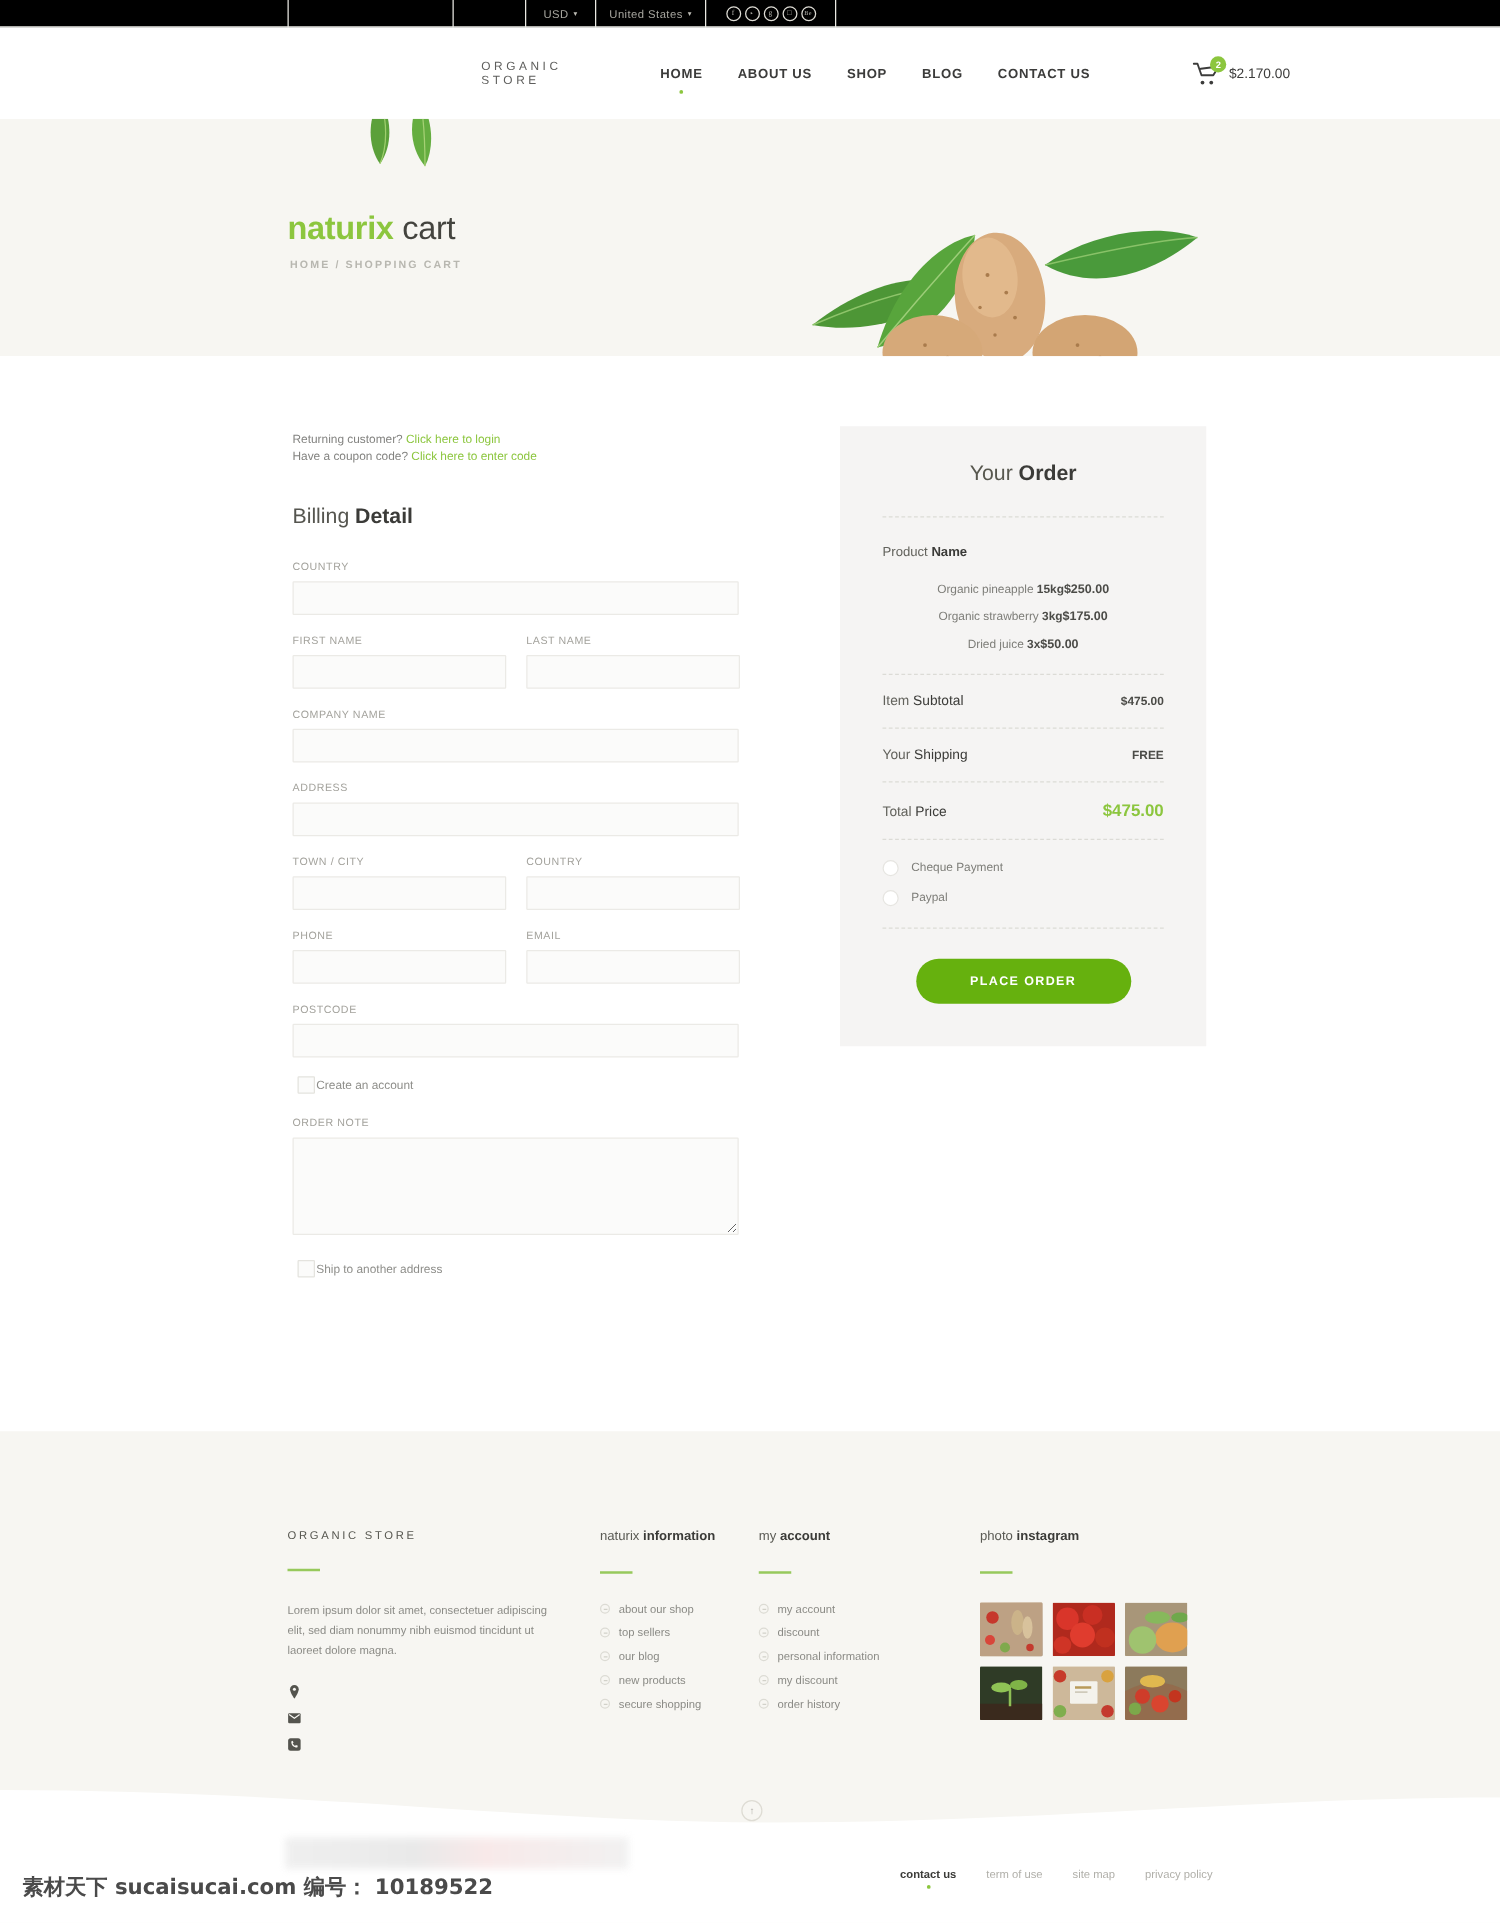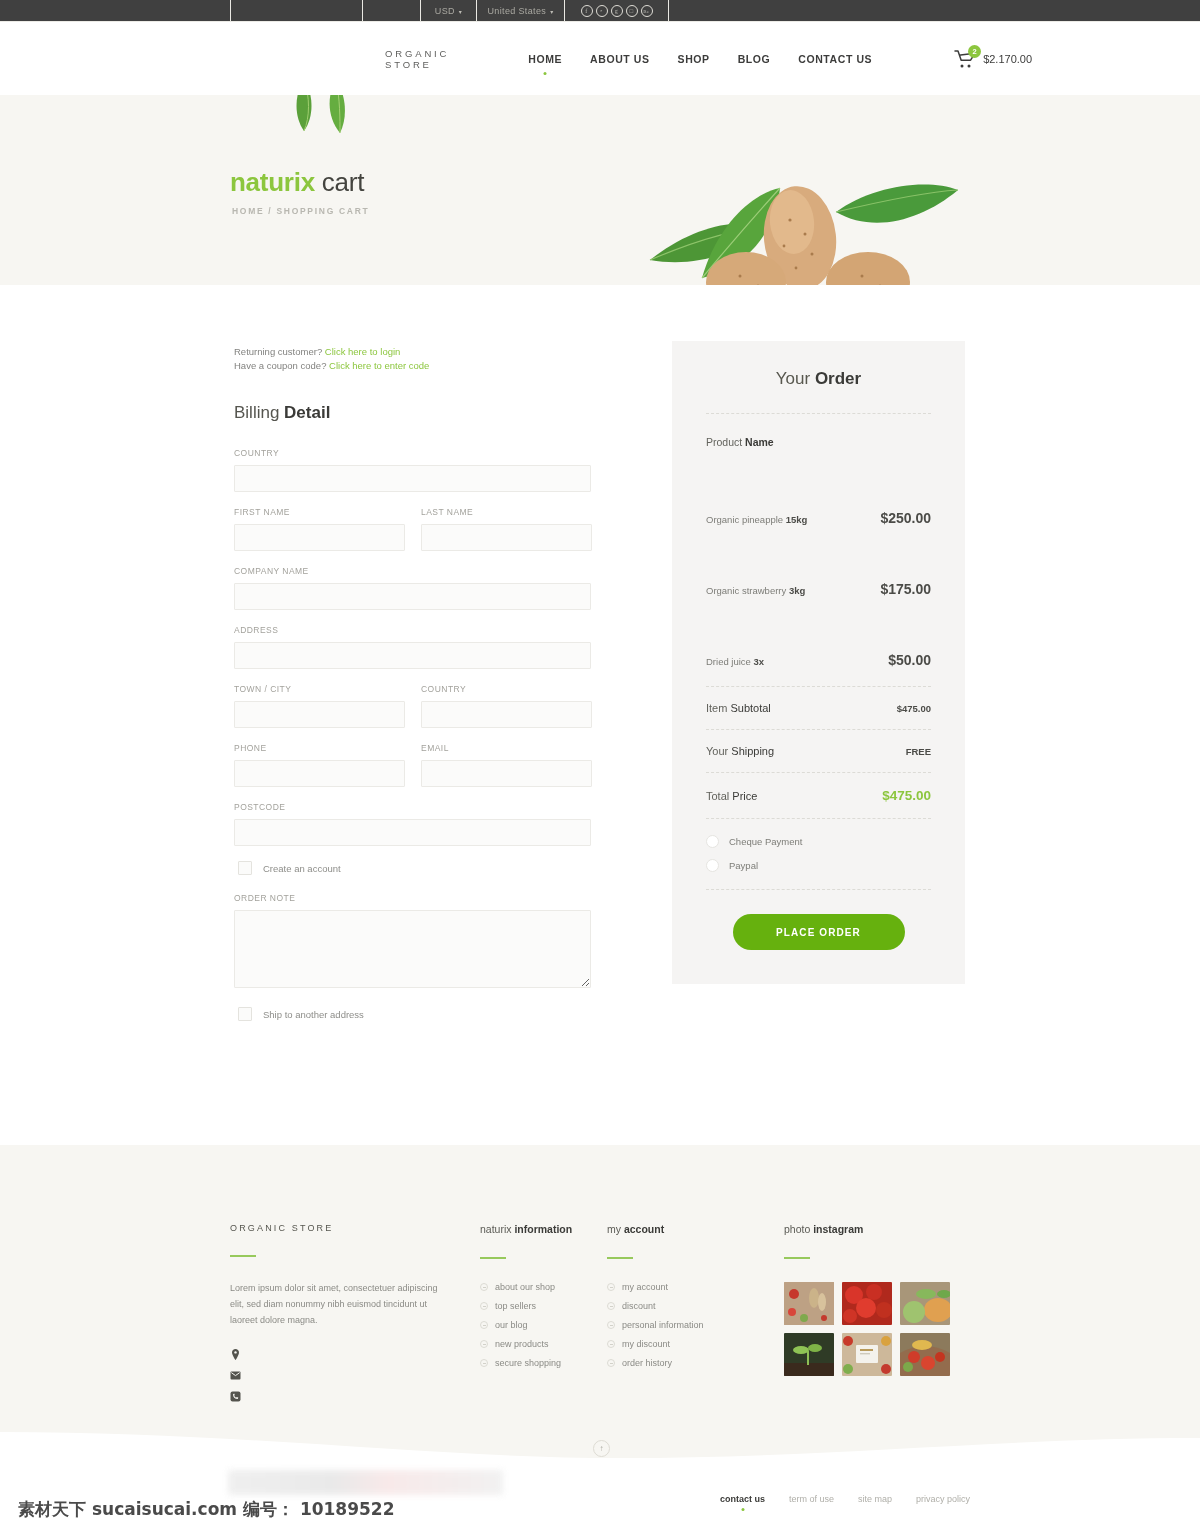--- a/index.html
+++ b/index.html
@@ -7,21 +7,21 @@
     width: 1200px;
     background: #ffffff;
     font-family: "Liberation Sans", sans-serif;
     -webkit-font-smoothing: antialiased;
   }
   .page { position: relative; width: 1200px; height: 1538px; overflow: hidden; background:#fff; }
 
   
   .topbar {
     position: absolute; left: 0; top: 0; width: 1200px; height: 22px;
-    background: #404040;
+    background: #000000;
     border-bottom: 1px solid #ecebe6;
   }
   .topbar-inner {
     width: 730px; margin-left: 230px; height: 22px;
     display: flex; align-items: center;
   }
   .tb-cell {
     height: 22px; display: flex; align-items: center; justify-content: center;
     border-left: 1px solid #eae9e3;
     font-size: 9px; color: #a9a8a1; letter-spacing: .04em;
@@ -122,21 +122,21 @@
     border: 1px solid #ebeae6; border-radius: 1px;
   }
   .fld { margin-bottom: 15px; }
   .fld-row { display: flex; gap: 16px; margin-bottom: 15px; }
   .fld-row .fld-col { width: 171px; }
   .fld-row .fld-col .fld-input { width: 171px; }
   .note-area {
     width: 357px; height: 78px; background: #fbfbfa;
     border: 1px solid #ebeae6; border-radius: 1px;
   }
-  .chk-row { display: flex; align-items: center; gap: 11px; margin: 14px 0 18px 4px; }
+  .chk-row { display: flex; align-items: center; gap: 1px; margin: 14px 0 18px 4px; }
   .chk-box {
     width: 14px; height: 14px; background: #fbfbfa;
     border: 1px solid #e4e3de; border-radius: 1px;
   }
   .chk-label { font-size: 9.5px; color: #8e8e8a; }
   .chk-row.last { margin: 15px 0 0 4px; }
 
   
   .order {
     position: absolute; left: 442px; top: 56px;
@@ -147,25 +147,25 @@
     margin-bottom: 24px;
   }
   .order-title b { color: #3b3b38; font-weight: 700; }
   .dash { border-top: 1px dashed #dcdbd6; height: 0; }
   .prod-head {
     font-size: 10.5px; color: #63635d; font-weight: 400;
     margin: 22px 0 18px;
   }
   .prod-head b { color: #3b3b38; font-weight: 700; }
   .prod-row {
-    display: flex; justify-content: space-between; align-items: baseline;
+    display: flex; justify-content: center; align-items: baseline;
     font-size: 9.5px; color: #7d7d78; margin-bottom: 11px;
   }
   .prod-row b { color: #4c4c48; font-weight: 700; }
-  .prod-row .amt { color: #4b4b47; font-weight: 700; font-size: 14px; margin-top: 44px; }
+  .prod-row .amt { color: #4b4b47; font-weight: 700; font-size: 10px; }
   .sum-row {
     display: flex; justify-content: space-between; align-items: baseline;
     padding: 15px 0;
   }
   .sum-row .lbl { font-size: 11px; color: #62625c; font-weight: 400; }
   .sum-row .lbl b { color: #3b3b38; font-weight: 400; }
   .sum-row .val { font-size: 9.5px; color: #4b4b47; font-weight: 700; }
   .sum-row.total .val { font-size: 13.5px; color: #8cc63e; font-weight: 700; }
   .pay-list { padding: 16px 0 6px; }
   .pay-row { display: flex; align-items: center; gap: 10px; margin-bottom: 11px; }

